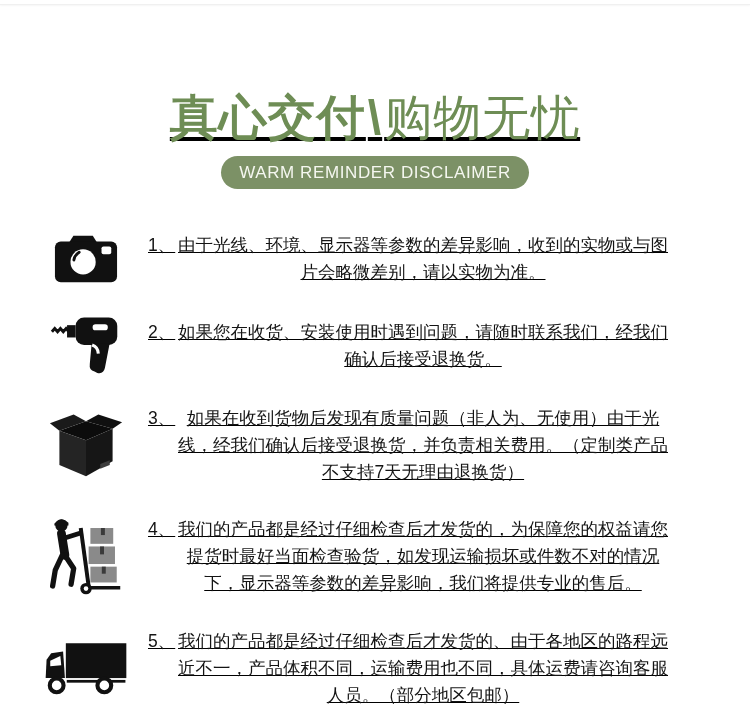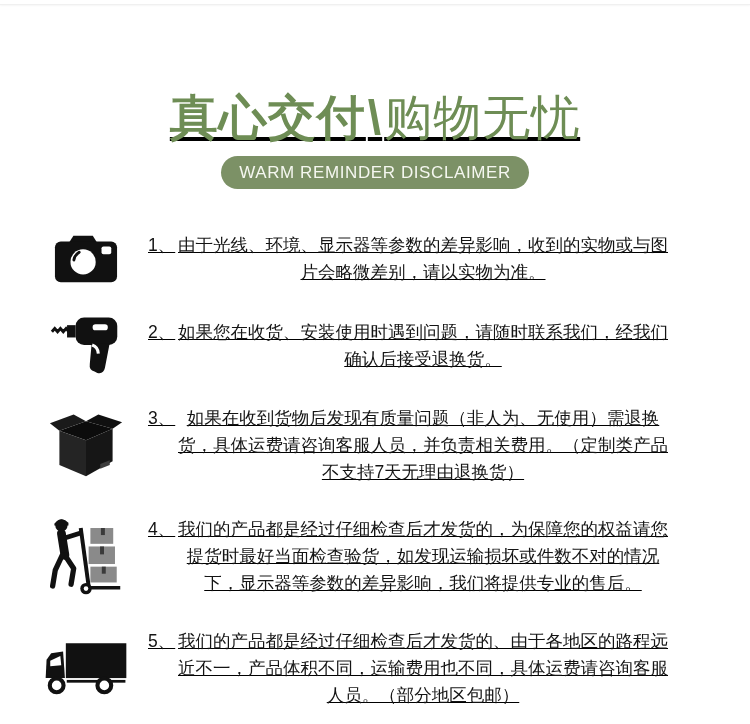--- a/index.html
+++ b/index.html
@@ -125,21 +125,21 @@
           <polygon points="12,22 40,12 68,20 40,32" fill="#0c0c0c"></polygon>
           <polygon points="12,22 2,14 27,5 40,12" fill="#1a1a1a"></polygon>
           <polygon points="68,20 78,13 53,5 40,12" fill="#101010"></polygon>
           <polygon points="12,22 12,58 40,70 40,32" fill="#242424"></polygon>
           <polygon points="40,32 68,20 68,54 40,70" fill="#161616"></polygon>
           <polygon points="55,57 65,53 65,58 55,62" fill="#3d3d3d"></polygon>
         </svg>
       </span>
       <p class="text">
         <span class="num">3、</span>
-        <span class="body">如果在收到货物后发现有质量问题（非人为、无使用）需退换货，具体运费请咨询客服人员，并负责相关费用。（定制类产品不支持7天无理由退换货）</span>
+        <span class="body">如果在收到货物后发现有质量问题（非人为、无使用）由于光线，经我们确认后接受退换货，并负责相关费用。（定制类产品不支持7天无理由退换货）</span>
       </p>
     </li>
 
     <li class="item">
       <span class="icon">
         <svg width="72" height="86" viewBox="0 0 82 94" aria-hidden="true">
           <rect x="46" y="14" width="26" height="18" fill="#8a8a8a"></rect>
           <rect x="58" y="14" width="4.5" height="8" fill="#3a3a3a"></rect>
           <rect x="44" y="35" width="30" height="20" fill="#8a8a8a"></rect>
           <rect x="57" y="35" width="4.5" height="9" fill="#3a3a3a"></rect>

